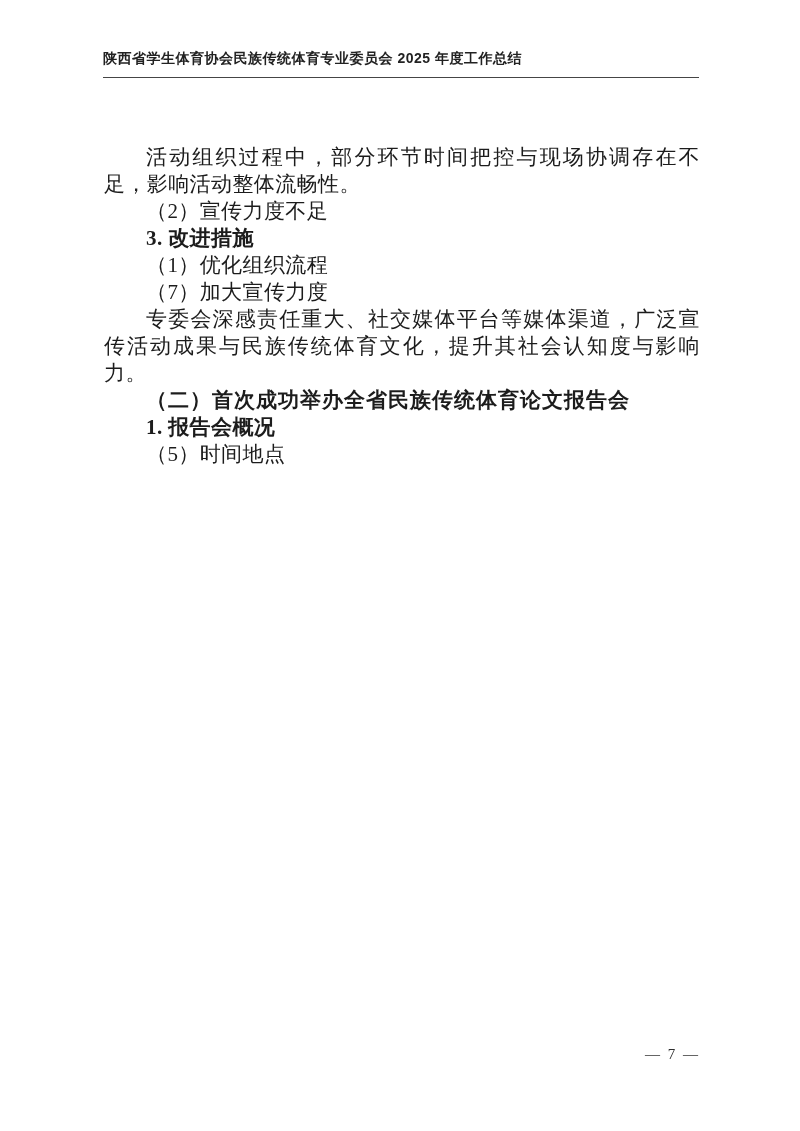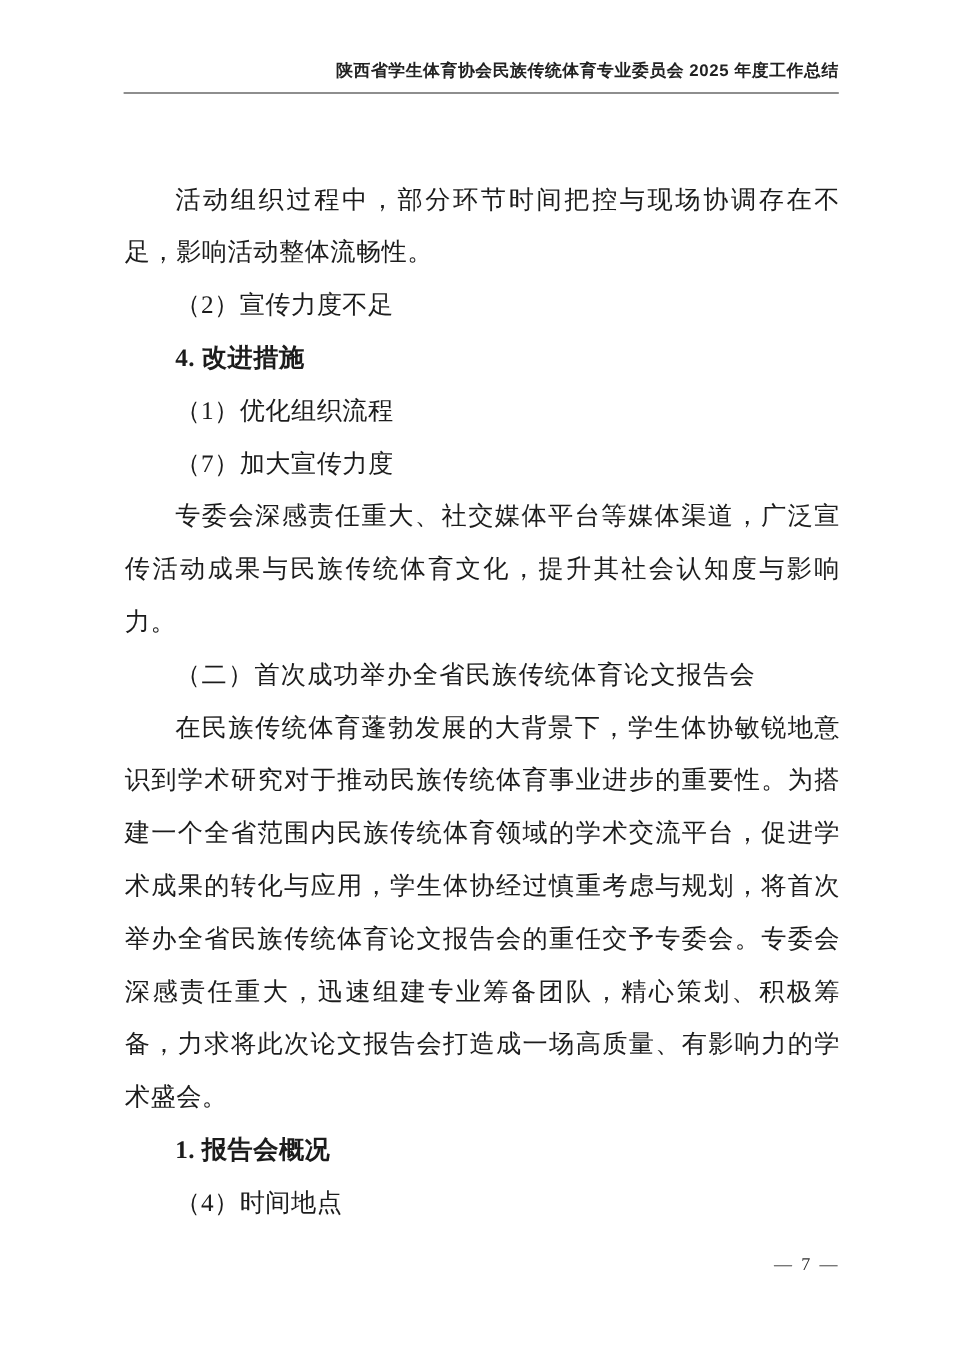--- a/index.html
+++ b/index.html
@@ -10,51 +10,51 @@
     background: #ffffff;
     font-family: "Liberation Serif", "DejaVu Serif", serif;
     color: #1c1c1c;
     overflow: hidden;
   }
   .header {
     position: absolute;
     left: 103px;
     top: 50px;
     width: 596px;
-    text-align: right;
+    text-align: left;
     border-bottom: 1.5px solid #454545;
     padding-bottom: 9px;
   }
   .header-title {
     font-family: "Liberation Sans", "DejaVu Sans", sans-serif;
     font-weight: 700;
     font-size: 14px;
     letter-spacing: 0.5px;
     color: #222222;
     white-space: nowrap;
   }
   .content {
     position: absolute;
     left: 104px;
     top: 144px;
     width: 596px;
     font-size: 21px;
-    line-height: 44px;
+    line-height: 27px;
     text-align: justify;
     letter-spacing: 0.4px;
   }
   .content p {
     margin: 0;
     text-indent: 2em;
   }
   .content p.bold {
     font-weight: 700;
   }
   .content p.kaiti {
-    font-weight: 400;
+    font-weight: 700;
     letter-spacing: 1px;
   }
   .footer {
     position: absolute;
     top: 1046px;
     right: 100px;
     font-size: 15px;
     letter-spacing: 2px;
     color: #2e2e2e;
   }
@@ -64,27 +64,26 @@
 
 <div class="page">
 
   <div class="header">
     <div class="header-title">陕西省学生体育协会民族传统体育专业委员会 2025 年度工作总结</div>
   </div>
 
   <div class="content">
     <p>活动组织过程中，部分环节时间把控与现场协调存在不足，影响活动整体流畅性。</p>
     <p>（2）宣传力度不足</p>
-    <p class="bold">4. 改进措施</p>
+    <p class="bold">3. 改进措施</p>
     <p>（1）优化组织流程</p>
     <p>（7）加大宣传力度</p>
     <p>专委会深感责任重大、社交媒体平台等媒体渠道，广泛宣传活动成果与民族传统体育文化，提升其社会认知度与影响力。</p>
     <p class="kaiti">（二）首次成功举办全省民族传统体育论文报告会</p>
-    <p>在民族传统体育蓬勃发展的大背景下，学生体协敏锐地意识到学术研究对于推动民族传统体育事业进步的重要性。为搭建一个全省范围内民族传统体育领域的学术交流平台，促进学术成果的转化与应用，学生体协经过慎重考虑与规划，将首次举办全省民族传统体育论文报告会的重任交予专委会。专委会深感责任重大，迅速组建专业筹备团队，精心策划、积极筹备，力求将此次论文报告会打造成一场高质量、有影响力的学术盛会。</p>
     <p class="bold">1. 报告会概况</p>
-    <p>（4）时间地点</p>
+    <p>（5）时间地点</p>
   </div>
 
   <div class="footer">
     <span>— 7 —</span>
   </div>
 
 </div>
 
 </body></html>

